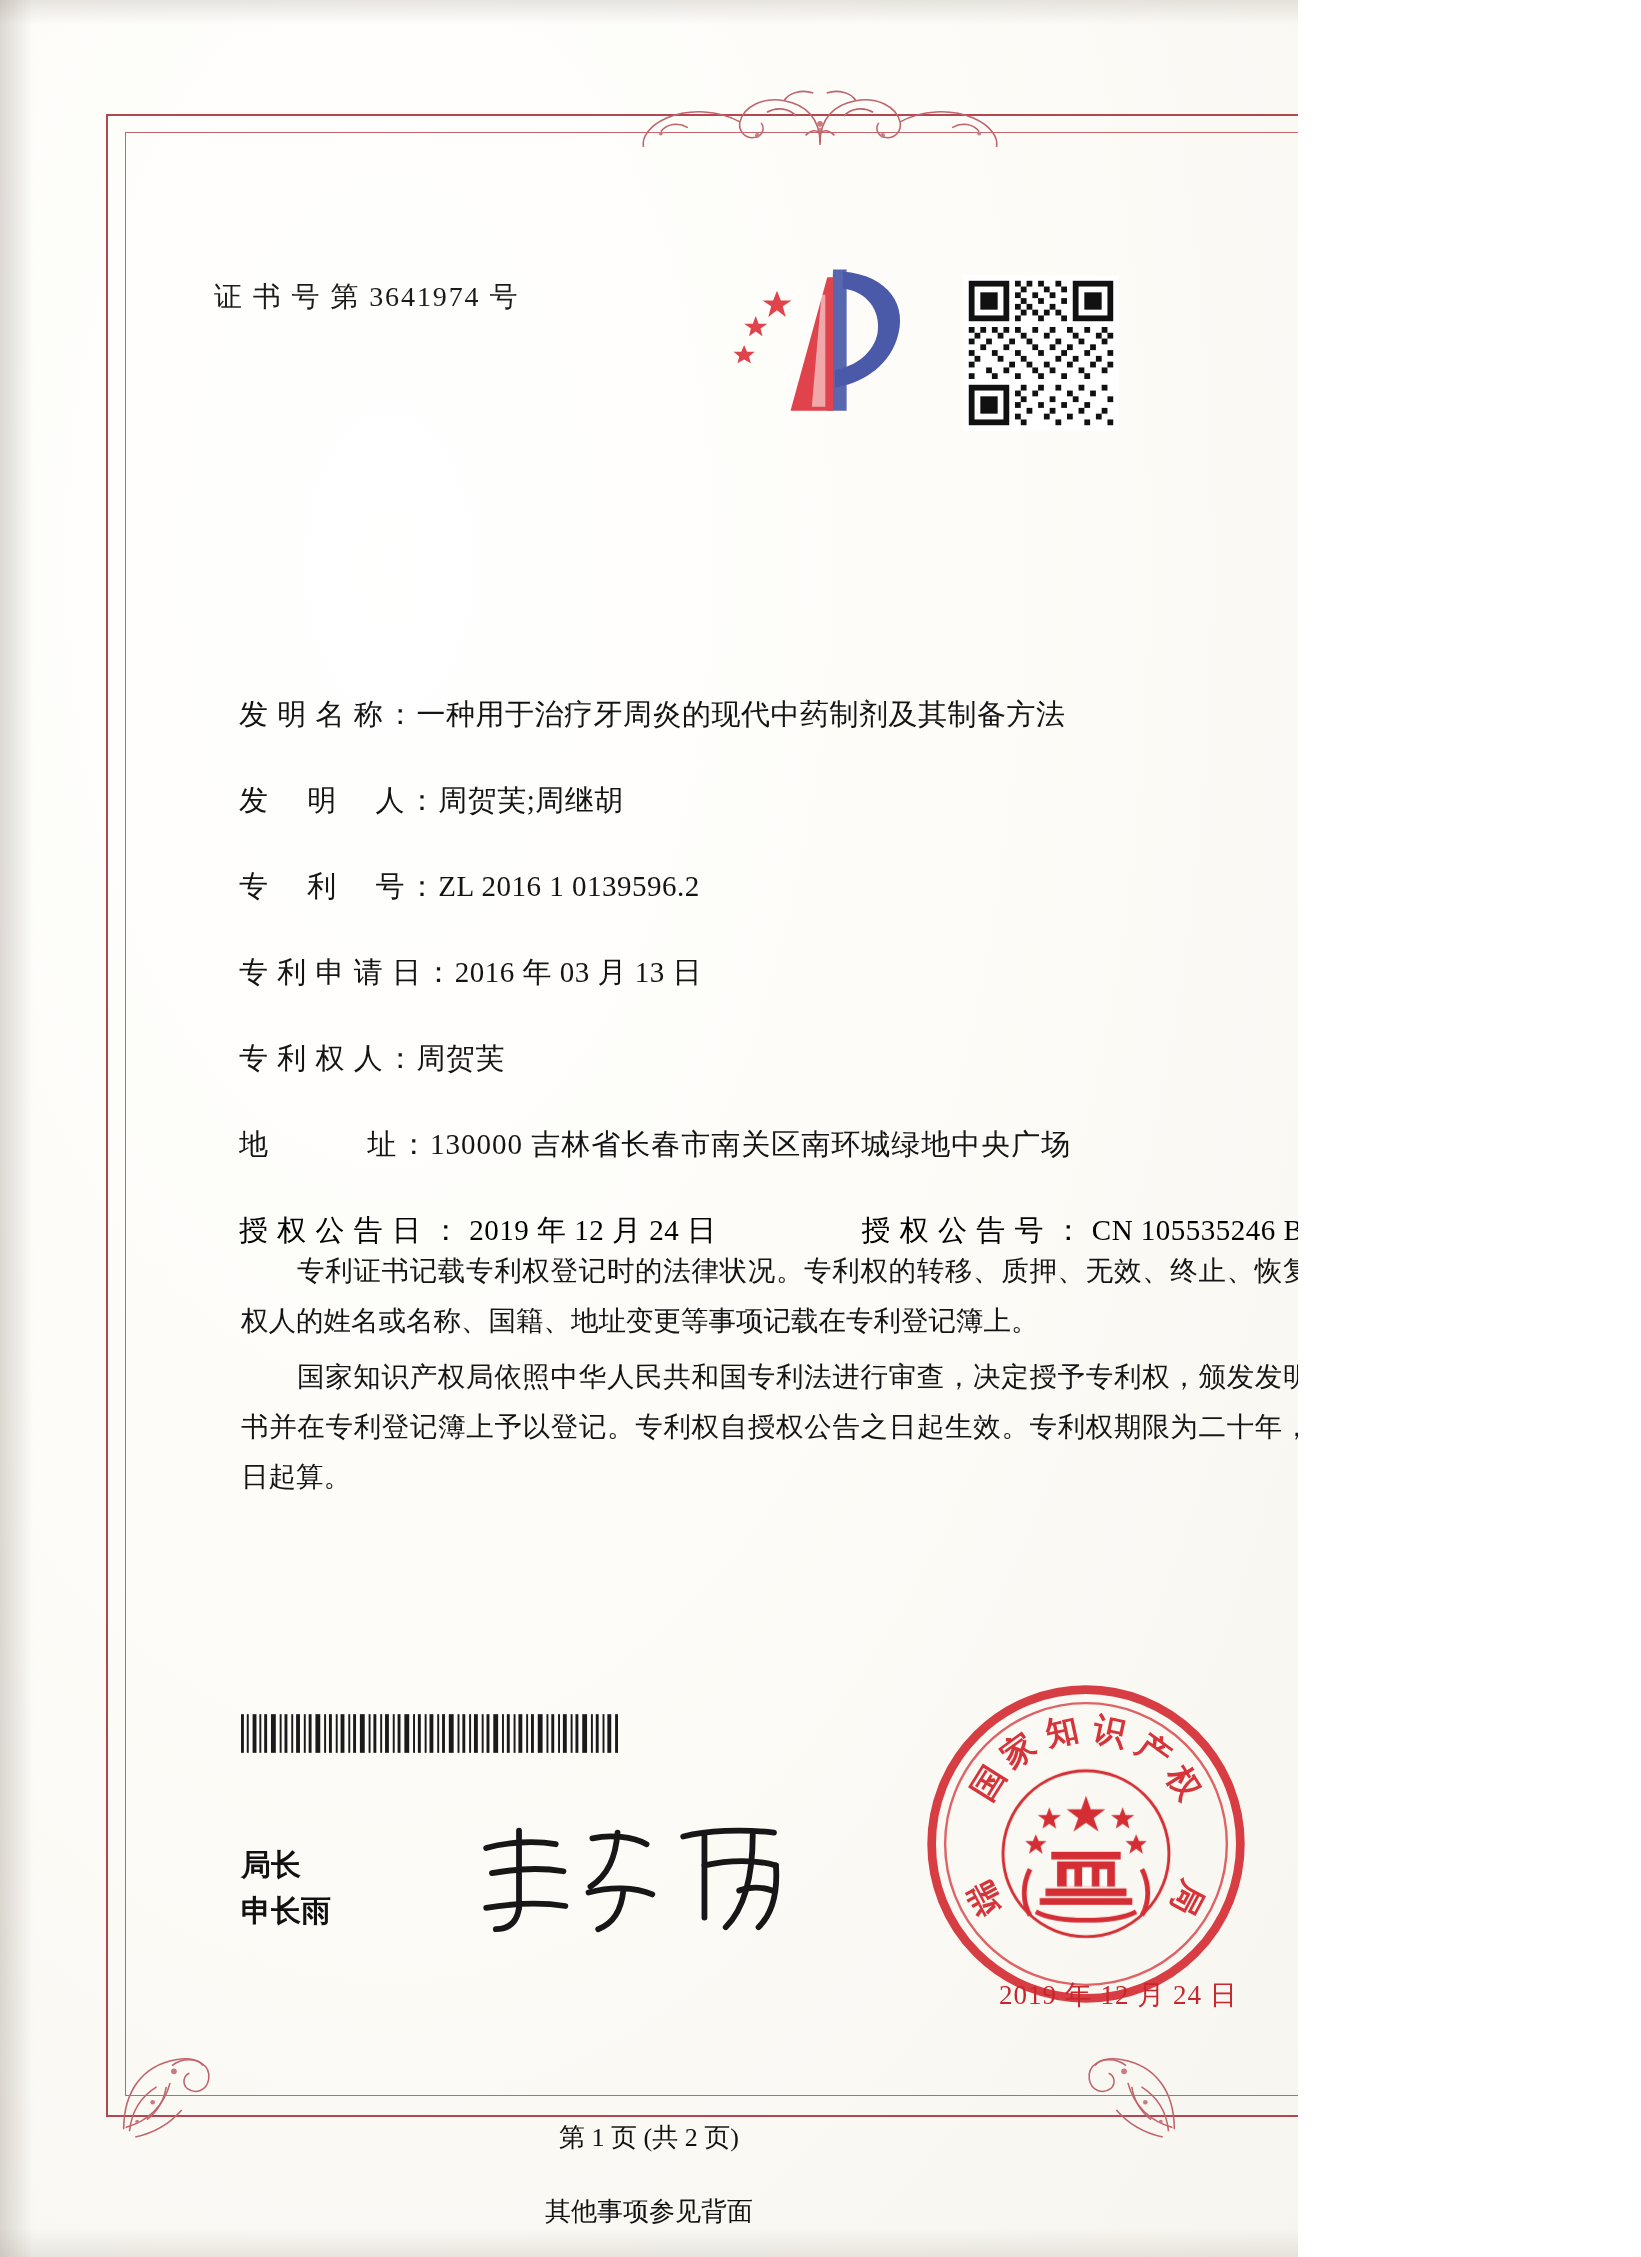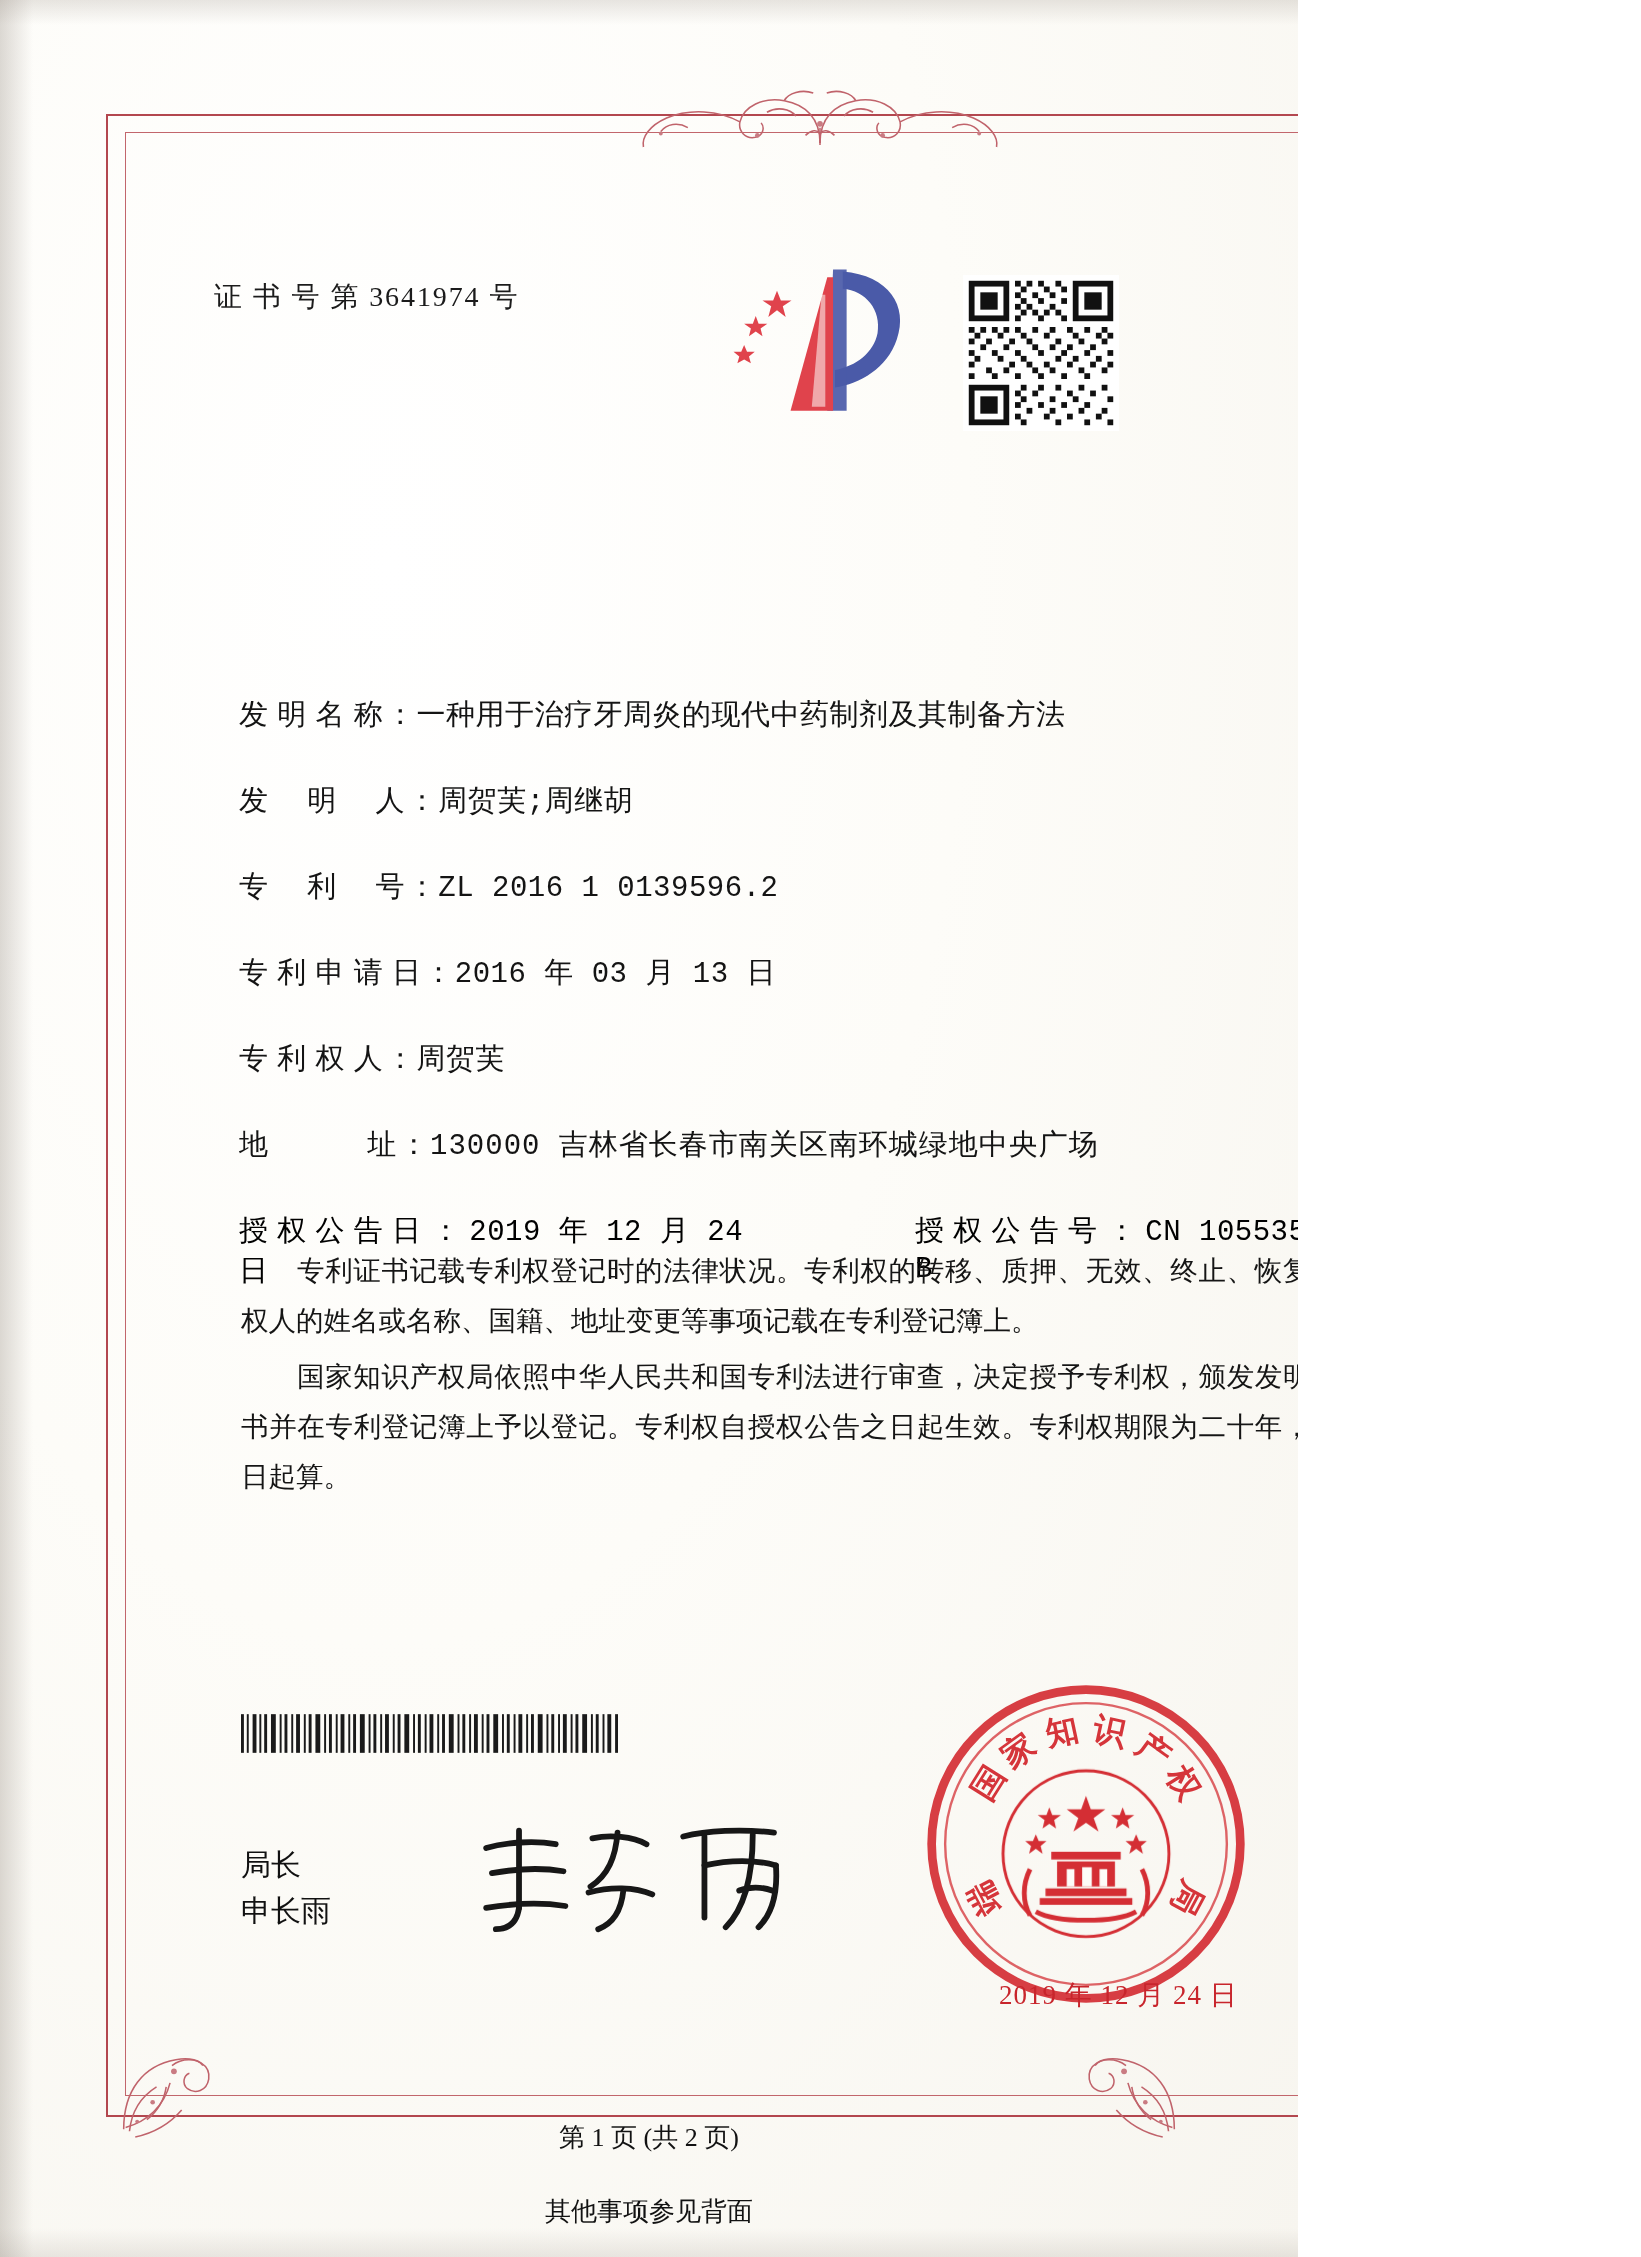--- a/index.html
+++ b/index.html
@@ -129,21 +129,21 @@
     color: #141414;
   }
   .f-label {
     white-space: pre;
     letter-spacing: 1px;
     font-family: "Liberation Serif", serif;
   }
   .f-colon { padding: 0 1.9px; }
   .f-value {
     letter-spacing: 0.5px;
-    font-family: Liberation Mono, monospace;
+    font-family: Liberation Serif, serif;
   }
   .field-row.row-addr .f-value { letter-spacing: 1px; }
 
   .two-col {
     display: flex;
     align-items: baseline;
     font-size: 29px;
     color: #000000;
     margin-bottom: 33px;
   }
@@ -174,21 +174,21 @@
     width: 406px;
     height: 39px;
   }
 
   
   .sig-block {
     position: absolute;
     left: 241px;
     top: 1842px;
     font-size: 30px;
-    font-weight: normal;
+    font-weight: bold;
     line-height: 46px;
     color: #111;
     font-family: "Liberation Sans", sans-serif;
   }
   .sig-hand {
     position: absolute;
     left: 463px;
     top: 1815px;
     width: 367px;
     height: 126px;

